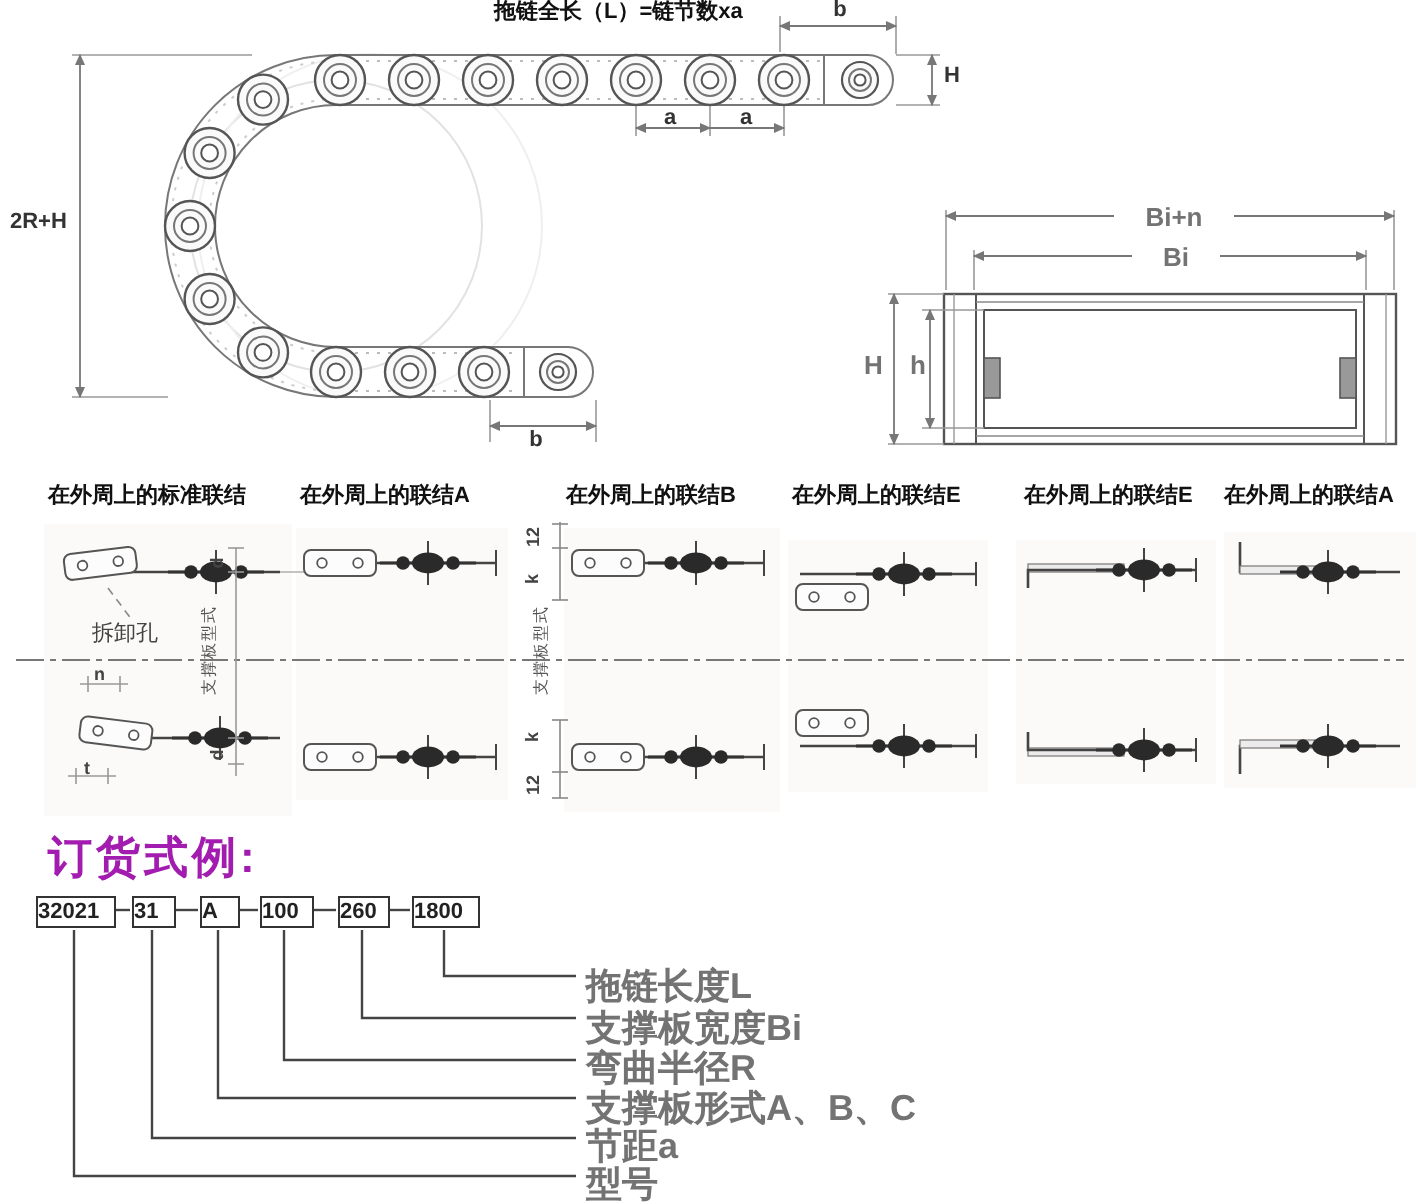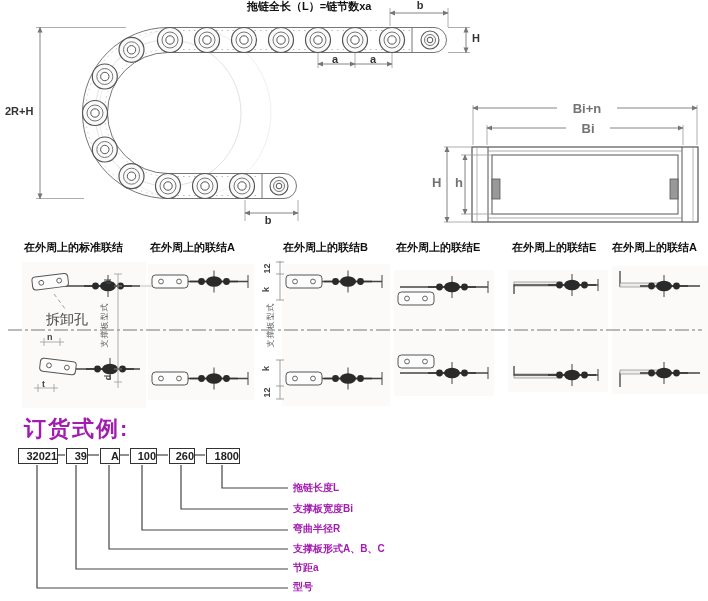--- a/index.html
+++ b/index.html
@@ -10,22 +10,22 @@
   .dim{font-size:11px;font-weight:bold;color:#333}
   .dim12{font-size:13px;font-weight:bold;color:#737373}
   .ctr{text-align:center}
   .onln{background:#fff;padding:0 2px}
   .ch{position:absolute;top:240px;font-size:11px;font-weight:bold;color:#111;white-space:nowrap}
   .rot{transform:rotate(-90deg);transform-origin:center}
   .tiny{font-size:9px;font-weight:bold;color:#444}
   .vnote{position:absolute;width:46px;height:10px;font-size:8px;color:#555;text-align:center;
          transform:rotate(-90deg);transform-origin:center;letter-spacing:1px}
   .code-box{position:absolute;top:448px;height:14px;line-height:14px;border:1.5px solid #333;
-            background:#fff;font-size:11px;font-weight:bold;text-align:right;color:#222}
-  .legend{position:absolute;left:293px;font-size:10px;font-weight:bold;color:#a21caf;white-space:nowrap}
+            background:#fff;font-size:11px;font-weight:bold;text-align:left;color:#222}
+  .legend{position:absolute;left:293px;font-size:18px;font-weight:bold;color:#737373;white-space:nowrap}
   #oe-title{position:absolute;left:24px;top:414px;font-size:22px;font-weight:bold;color:#a21caf;letter-spacing:2px}
   #t-title{position:absolute;left:247px;top:1px;font-size:11px;font-weight:bold;color:#111}
 </style>
 </head>
 <body>
 
 <svg style="left:0;top:0" width="470" height="245" viewBox="0 0 470 245">
   <defs>
     <marker id="ar" viewBox="0 0 10 10" refX="8" refY="5" markerWidth="7" markerHeight="7" orient="auto-start-reverse">
       <path d="M0,1 L9,5 L0,9 z" fill="#777"></path>
@@ -258,21 +258,21 @@
   <use href="#la" x="664" y="125"></use>
 </svg>
 
 <div class="ch" style="left:24px">在外周上的标准联结</div>
 <div class="ch" style="left:150px">在外周上的联结A</div>
 <div class="ch" style="left:283px">在外周上的联结B</div>
 <div class="ch" style="left:396px">在外周上的联结E</div>
 <div class="ch" style="left:512px">在外周上的联结E</div>
 <div class="ch" style="left:612px">在外周上的联结A</div>
 
-<div class="lbl" style="left:46px;top:312px;font-size:14px;color:#444">拆卸孔</div>
+<div class="lbl" style="left:46px;top:312px;font-size:11px;color:#444">拆卸孔</div>
 <div class="lbl tiny rot" style="left:106px;top:277px">d</div>
 <div class="lbl tiny rot" style="left:106px;top:373px">d</div>
 <div class="lbl tiny" style="left:47px;top:333px">n</div>
 <div class="lbl tiny" style="left:42px;top:380px">t</div>
 <div class="vnote" style="left:81px;top:320px">支撑板型式</div>
 
 <div class="lbl tiny rot" style="left:262px;top:264px">12</div>
 <div class="lbl tiny rot" style="left:264px;top:285px">k</div>
 <div class="lbl tiny rot" style="left:264px;top:364px">k</div>
 <div class="lbl tiny rot" style="left:262px;top:388px">12</div>
@@ -290,21 +290,21 @@
     <path d="M37,25 V148 H288"></path>
     <path d="M76,25 V129 H288"></path>
     <path d="M109,25 V109 H288"></path>
     <path d="M142,25 V90 H288"></path>
     <path d="M181,25 V69 H288"></path>
     <path d="M222,25 V48 H288"></path>
   </g>
 </svg>
 
 <div class="code-box" style="left:18px;width:38px">32021</div>
-<div class="code-box" style="left:66px;width:20px">39</div>
+<div class="code-box" style="left:66px;width:20px">31</div>
 <div class="code-box" style="left:100px;width:18px">A</div>
 <div class="code-box" style="left:130px;width:25px">100</div>
 <div class="code-box" style="left:169px;width:24px">260</div>
 <div class="code-box" style="left:206px;width:32px">1800</div>
 
 <div class="legend" style="top:481px">拖链长度L</div>
 <div class="legend" style="top:502px">支撑板宽度Bi</div>
 <div class="legend" style="top:522px">弯曲半径R</div>
 <div class="legend" style="top:542px">支撑板形式A、B、C</div>
 <div class="legend" style="top:561px">节距a</div>

